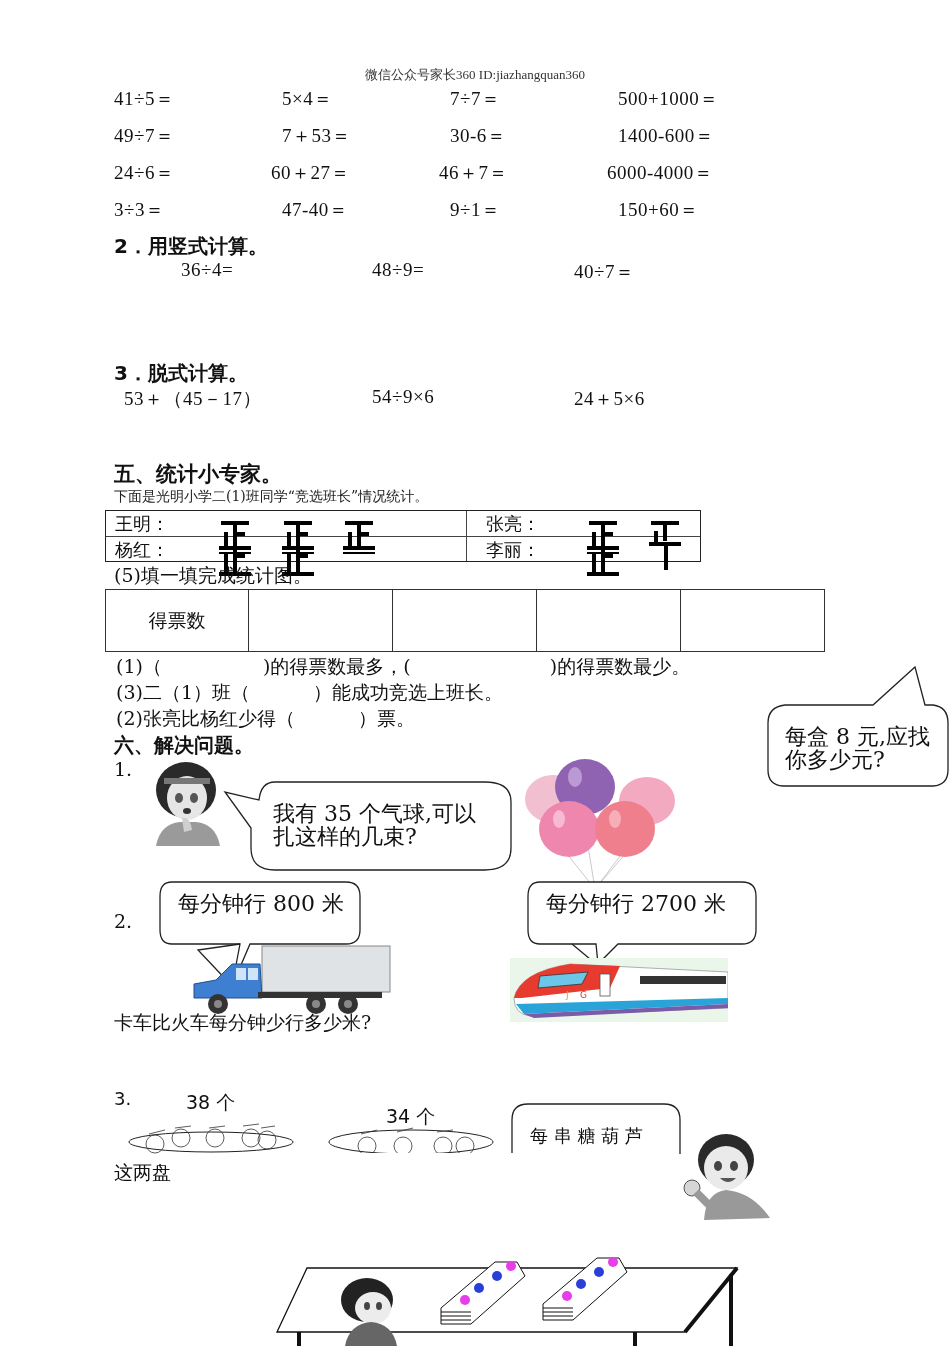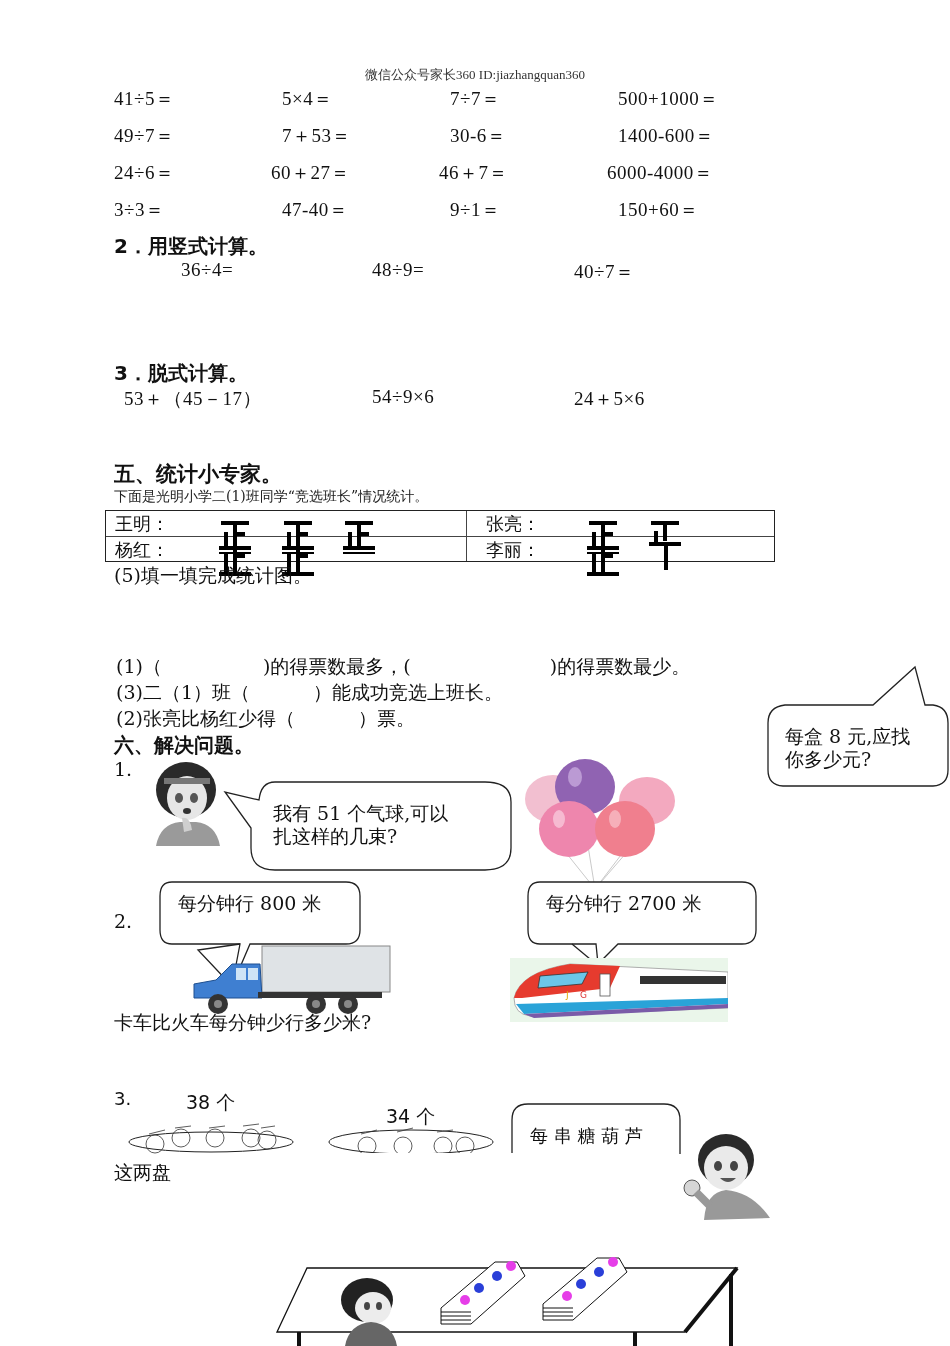--- a/index.html
+++ b/index.html
@@ -26,21 +26,21 @@
     .body-text {
       font-size: 19px; white-space: nowrap;
       font-family: "DejaVu Serif", "Liberation Serif", serif;
     }
     .small-text {
       font-size: 14px; white-space: nowrap; color: #222;
       font-family: "DejaVu Serif", "Liberation Serif", serif;
     }
     
     .tally-table {
-      left: 105px; top: 510px; width: 670px; height: 52px;
+      left: 105px; top: 510px; width: 596px; height: 52px;
       border: 1.5px solid #222; box-sizing: border-box; text-align: center;
     }
     .tally-table .hline { position: absolute; left: 0; right: 0; top: 25px; border-top: 1px solid #444; }
     .tally-table .vline { position: absolute; top: 0; bottom: 0; left: 360px; border-left: 1px solid #444; }
     .tally-label { position: absolute; font-size: 18px; font-family: "DejaVu Serif", serif; }
     
     .zheng { position: absolute; width: 30px; height: 40px; }
     .zheng i { position: absolute; background: #000; display: block; }
     
     .stat-table {
@@ -50,21 +50,21 @@
     .stat-table td {
       border: 1px solid #333; text-align: center; font-size: 19px;
       font-family: "DejaVu Serif", serif; padding: 0;
     }
     .stat-table tr.r1 td { height: 25px; }
     .stat-table tr.r2 td { height: 36px; }
     
     .bubble { position: absolute; }
     .bubble svg { position: absolute; left: 0; top: 0; overflow: visible; }
     .bubble .txt {
-      position: absolute; font-size: 19px; line-height: 23px;
+      position: absolute; font-size: 22px; line-height: 23px;
       font-family: "DejaVu Serif", "Liberation Serif", serif; white-space: nowrap;
     }
     .pic { position: absolute; }
   </style>
 </head>
 <body>
 
 <div class="abs watermark">微信公众号家长360 ID:jiazhangquan360</div>
 
 <div>
@@ -178,20 +178,27 @@
 
 <table class="abs stat-table">
   <colgroup>
     <col style="width:143px">
       <col style="width:144px">
       <col style="width:144px">
       <col style="width:144px">
       <col style="width:144px">
   </colgroup>
   <tbody>
+  <tr class="r2">
+    <td>得票数</td>
+    <td></td>
+    <td></td>
+    <td></td>
+    <td></td>
+  </tr>
 </tbody>
   </table>
 
 <div class="abs body-text" style="left:116px;top:654px">(1)（　　　　　 )的得票数最多，(　　　　　　　 )的得票数最少。</div>
 <div class="abs body-text" style="left:116px;top:680px">(3)二（1）班（　　　 ）能成功竞选上班长。</div>
 <div class="abs body-text" style="left:116px;top:706px">(2)张亮比杨红少得（　　　 ）票。</div>
 
 <div class="abs heading" style="left:114px;top:732px">六、解决问题。</div>
 
 <div class="bubble" style="left:765px;top:665px;width:185px;height:125px">
@@ -212,21 +219,21 @@
     <ellipse cx="44" cy="40" rx="4" ry="5" fill="#555"></ellipse>
     <ellipse cx="37" cy="53" rx="4" ry="3" fill="#333"></ellipse>
     <path d="M6,88 Q10,66 30,64 L46,64 Q66,66 70,88 Z" fill="#9a9a9a"></path>
     <path d="M32,60 Q40,58 42,72 L34,74 Z" fill="#cfcfcf"></path>
   </svg>
 </div>
 <div class="bubble" style="left:225px;top:778px;width:290px;height:94px">
   <svg width="290" height="94" viewBox="0 0 290 94">
     <path d="M50,4 L260,4 Q286,4 286,24 L286,70 Q286,92 260,92 L50,92 Q26,92 26,70 L26,50 L0,14 L34,22 Q36,4 50,4 Z" fill="#fff" stroke="#222" stroke-width="1.3"></path>
   </svg>
-  <div class="txt" style="left:48px;top:24px">我有 51 个气球,可以</div>
+  <div class="txt" style="left:48px;top:24px">我有 35 个气球,可以</div>
   <div class="txt" style="left:48px;top:47px">扎这样的几束?</div>
 </div>
 
 <div class="pic" style="left:525px;top:757px;width:150px;height:145px">
   <svg width="150" height="145" viewBox="0 0 150 145">
     <line x1="30" y1="82" x2="70" y2="132" stroke="#bbb" stroke-width="0.8"></line>
     <line x1="58" y1="58" x2="70" y2="132" stroke="#bbb" stroke-width="0.8"></line>
     <line x1="108" y1="88" x2="70" y2="132" stroke="#bbb" stroke-width="0.8"></line>
     <line x1="125" y1="60" x2="70" y2="132" stroke="#bbb" stroke-width="0.8"></line>
     <ellipse cx="28" cy="42" rx="28" ry="24" fill="#f2bfd0"></ellipse>

